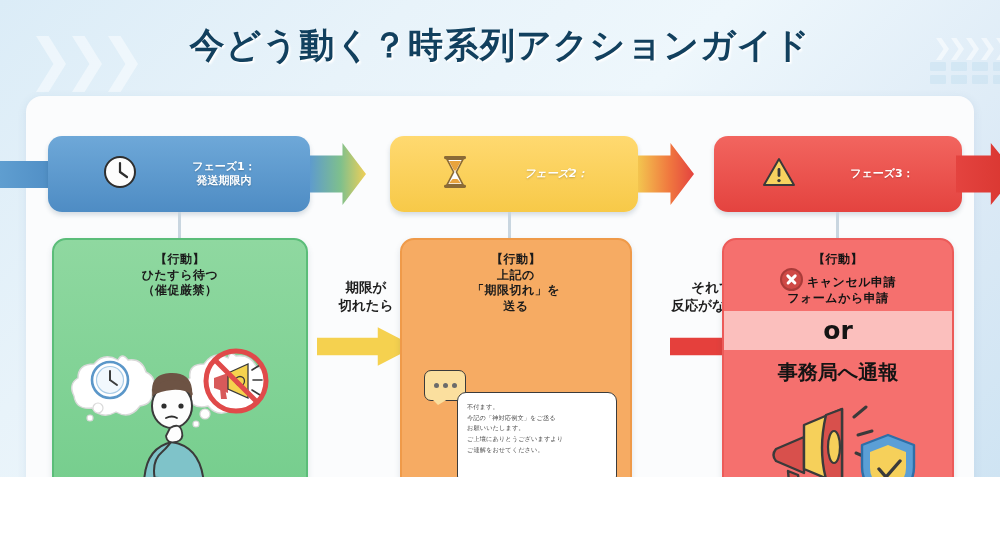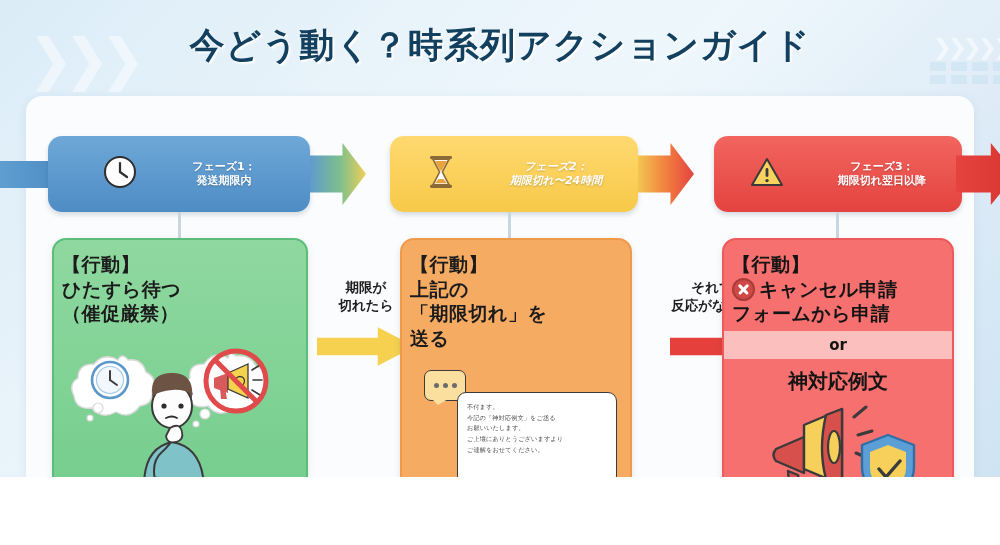--- a/index.html
+++ b/index.html
@@ -73,36 +73,36 @@
   #phase2 .ptxt { color: #fff; font-style: italic; }
 
   .stem { position: absolute; width: 3px; background: #c9d6e0; }
 
   
   .card {
     position: absolute; border-radius: 14px; overflow: hidden;
     box-shadow: 0 3px 6px rgba(40,70,100,.13);
   }
   .card .ctitle {
-    font-weight: 700; color: #1b1b1b;
-    font-size: 19px; line-height: 1.30; letter-spacing: .5px;
+    text-align: center; font-weight: 700; color: #1b1b1b;
+    font-size: 12px; line-height: 1.30; letter-spacing: .5px;
     padding: 12px 8px 0;
     white-space: nowrap;
   }
   #card1 { left: 52px;  top: 238px; width: 256px; height: 272px;
            background: linear-gradient(180deg,#8fd8a0,#74cd8c); border: 2px solid #5bbd79; }
   #card2 { left: 400px; top: 238px; width: 232px; height: 272px;
            background: #f6ab63; border: 2px solid #ef9a49; }
   #card3 { left: 722px; top: 238px; width: 232px; height: 272px;
            background: #f5706e; border: 2px solid #ec5b59; }
 
   #card3 .ctitle { color: #141414; }
   .or-band {
     background: #fbbfbd; text-align: center;
-    font-size: 15px; font-weight: 700; color: #141414;
+    font-size: 25px; font-weight: 700; color: #141414;
     padding: 5px 0; margin-top: 5px;
   }
   .post-or {
     text-align: center; font-weight: 700; font-size: 20px;
     color: #141414; padding-top: 9px; white-space: nowrap;
   }
   .xicon {
     display: inline-block; vertical-align: -5px;
     width: 23px; height: 23px; border-radius: 50%;
     background: #cf4946; border: 2px solid #a93b39;
@@ -236,38 +236,36 @@
       <svg width="30" height="36" viewBox="0 0 30 36">
         <rect x="4" y="2" width="22" height="3.2" rx="1.4" fill="#8a6a36"></rect>
         <rect x="4" y="30.8" width="22" height="3.2" rx="1.4" fill="#8a6a36"></rect>
         <path d="M7 5.2 H23 L16.4 18 L23 30.8 H7 L13.6 18 Z" fill="#fdfdfd" stroke="#8a6a36" stroke-width="1.6"></path>
         <path d="M9 7 H21 L16 16.4 H14 Z" fill="#e8a33d"></path>
         <path d="M12.6 25 H17.4 L21 29.2 H9 Z" fill="#e8a33d"></path>
       </svg>
     </span>
     <span class="ptxt">
       <span>フェーズ2：</span><br>
-      <span>期限切れ〜24時間</span>
     </span>
   </div>
   <div class="stem" style="left:508px; top:212px; height:28px;"></div>
 
   <div class="arrowhead" style="left:638px; background:linear-gradient(90deg,#f3c54f,#f0793f 55%,#e4433f);"></div>
 
   <div id="phase3" class="phase">
     <span class="picon">
       <svg width="34" height="32" viewBox="0 0 34 32">
         <path d="M17 3 L32 29 H2 Z" fill="#f7d25f" stroke="#3a3a3a" stroke-width="2" stroke-linejoin="round"></path>
         <rect x="15.6" y="12" width="2.8" height="9" rx="1.4" fill="#3a3a3a"></rect>
         <circle cx="17" cy="24.6" r="1.7" fill="#3a3a3a"></circle>
       </svg>
     </span>
     <span class="ptxt">
       <span>フェーズ3：</span><br>
-      <span>期限切れ翌日以降</span>
     </span>
   </div>
   <div class="stem" style="left:836px; top:212px; height:28px;"></div>
 
   <div class="arrowhead" style="left:956px; width:60px; background:linear-gradient(90deg,#e4433f,#d8352f);"></div>
 
   <div id="card1" class="card">
     <div class="ctitle">
       <span>【行動】</span><br>
       <span>ひたすら待つ</span><br>
@@ -360,21 +358,21 @@
     <div class="carrow"></div>
   </div>
 
   <div id="card3" class="card">
     <div class="ctitle">
       <span>【行動】</span><br>
       <span class="xicon"></span><span>キャンセル申請</span><br>
       <span>フォームから申請</span>
     </div>
     <div class="or-band">or</div>
-    <div class="post-or">神対応例文</div>
+    <div class="post-or">事務局へ通報</div>
 
     <svg class="illus" style="left:42px; top:165px;" width="156" height="100" viewBox="0 0 156 100">
       <g>
         <path d="M10 44 l28 -12 v36 l-28 -12 q-5 -6 0 -12 z" fill="#d8504c" stroke="#3a3a3a" stroke-width="2.4" stroke-linejoin="round"></path>
         <path d="M38 20 l38 -16 v76 l-38 -16 z" fill="#f6d05a" stroke="#3a3a3a" stroke-width="2.4" stroke-linejoin="round"></path>
         <path d="M60 10 l16 -6 v76 l-16 -6 q-8 -30 0 -64 z" fill="#d8504c" stroke="#3a3a3a" stroke-width="2.4" stroke-linejoin="round"></path>
         <ellipse cx="68" cy="42" rx="6" ry="16" fill="#f6d05a" stroke="#3a3a3a" stroke-width="2.2"></ellipse>
         <path d="M22 66 l10 4 l4 22 l-12 -3 z" fill="#d8504c" stroke="#3a3a3a" stroke-width="2.4" stroke-linejoin="round"></path>
         <line x1="88" y1="12" x2="100" y2="2" stroke="#3a3a3a" stroke-width="3" stroke-linecap="round"></line>
         <line x1="92" y1="30" x2="106" y2="26" stroke="#3a3a3a" stroke-width="3" stroke-linecap="round"></line>

